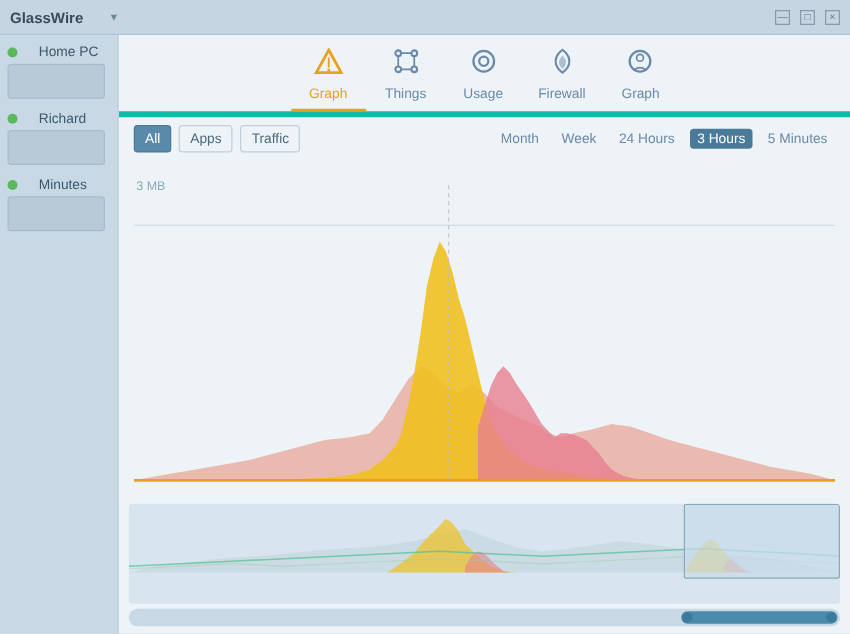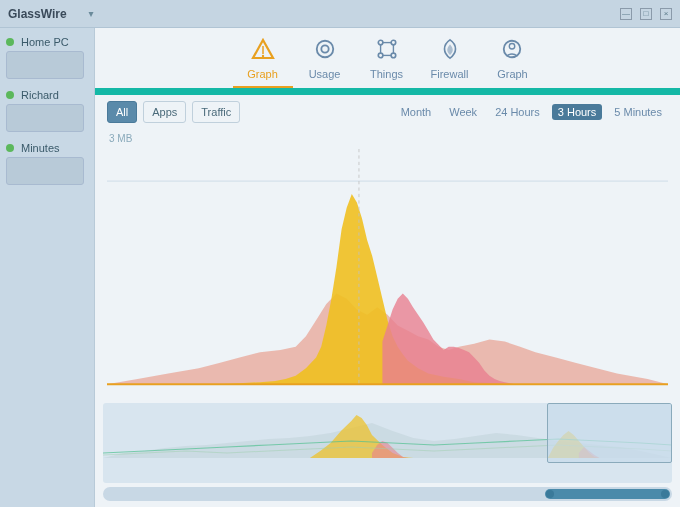--- a/index.html
+++ b/index.html
@@ -72,21 +72,21 @@
       border-right: 1px solid #b8cad8;
     }
     .sidebar-item {
       display: flex;
       flex-direction: column;
       gap: 3px;
     }
     .sidebar-item-label {
       display: flex;
       align-items: center;
-      gap: 7px;
+      gap: 17px;
       font-size: 11px;
       color: #3a5a6a;
       cursor: pointer;
     }
     .status-dot {
       width: 8px;
       height: 8px;
       border-radius: 50%;
       background: #5cb85c;
       flex-shrink: 0;
@@ -109,21 +109,21 @@
     }
 
     
     .top-nav {
       background: #eef3f7;
       display: flex;
       align-items: center;
       justify-content: center;
       padding: 6px 16px 0;
       gap: 2px;
-      border-bottom: 7px solid #14b8a6;
+      border-bottom: 5px solid #14b8a6;
     }
     .nav-item {
       display: flex;
       flex-direction: column;
       align-items: center;
       padding: 4px 12px 6px;
       cursor: pointer;
       gap: 3px;
       min-width: 60px;
       border-bottom: 2px solid transparent;
@@ -197,21 +197,21 @@
       flex: 1;
       position: relative;
       padding: 4px 12px 0;
       background: #eef3f7;
       overflow: hidden;
     }
     .y-label {
       font-size: 10px;
       color: #8aaabb;
       position: absolute;
-      top: 4px;
+      top: 16px;
       left: 14px;
     }
     .graph-svg {
       width: 100%;
       height: calc(100% - 20px);
       margin-top: 16px;
     }
 
     
     .mini-chart-container {
@@ -318,48 +318,48 @@
     <div class="top-nav">
       <div class="nav-item active">
         <span class="nav-icon">
           <svg width="24" height="22" viewBox="0 0 24 22">
             <polygon points="12,2 22,20 2,20" fill="none" stroke="#e8a020" stroke-width="2.2"></polygon>
             <line x1="12" y1="8" x2="12" y2="16" stroke="#e8a020" stroke-width="1.5"></line>
             <circle cx="12" cy="18" r="1.2" fill="#e8a020"></circle>
           </svg>
         </span>
         <span class="nav-label">Graph</span>
-      </div>
-      <div class="nav-item">
-        <span class="nav-icon">
-          <svg width="24" height="22" viewBox="0 0 24 24">
-            <circle cx="12" cy="12" r="9" fill="none" stroke="#6a8aaa" stroke-width="2"></circle>
-            <circle cx="12" cy="12" r="4" fill="none" stroke="#6a8aaa" stroke-width="2"></circle>
-          </svg>
-        </span>
-        <span class="nav-label">Usage</span>
       </div>
       <div class="nav-item">
         <span class="nav-icon">
           <svg width="24" height="22" viewBox="0 0 24 24">
             <circle cx="5" cy="5" r="2.5" fill="none" stroke="#6a8aaa" stroke-width="1.8"></circle>
             <circle cx="19" cy="5" r="2.5" fill="none" stroke="#6a8aaa" stroke-width="1.8"></circle>
             <circle cx="5" cy="19" r="2.5" fill="none" stroke="#6a8aaa" stroke-width="1.8"></circle>
             <circle cx="19" cy="19" r="2.5" fill="none" stroke="#6a8aaa" stroke-width="1.8"></circle>
             <line x1="7.5" y1="5" x2="16.5" y2="5" stroke="#6a8aaa" stroke-width="1.5"></line>
             <line x1="5" y1="7.5" x2="5" y2="16.5" stroke="#6a8aaa" stroke-width="1.5"></line>
             <line x1="19" y1="7.5" x2="19" y2="16.5" stroke="#6a8aaa" stroke-width="1.5"></line>
             <line x1="7.5" y1="19" x2="16.5" y2="19" stroke="#6a8aaa" stroke-width="1.5"></line>
           </svg>
         </span>
         <span class="nav-label">Things</span>
       </div>
       <div class="nav-item">
         <span class="nav-icon">
           <svg width="24" height="22" viewBox="0 0 24 24">
+            <circle cx="12" cy="12" r="9" fill="none" stroke="#6a8aaa" stroke-width="2"></circle>
+            <circle cx="12" cy="12" r="4" fill="none" stroke="#6a8aaa" stroke-width="2"></circle>
+          </svg>
+        </span>
+        <span class="nav-label">Usage</span>
+      </div>
+      <div class="nav-item">
+        <span class="nav-icon">
+          <svg width="24" height="22" viewBox="0 0 24 24">
             <path d="M12 2 C12 2 6 6 6 12 C6 16 8 19 12 22 C16 19 18 16 18 12 C18 6 12 2 12 2Z" fill="none" stroke="#6a8aaa" stroke-width="1.8"></path>
             <path d="M12 7 C12 7 9 10 9 13 C9 15.5 10.5 17 12 18.5 C13.5 17 15 15.5 15 13 C15 10 12 7 12 7Z" fill="#6a8aaa" opacity="0.5"></path>
           </svg>
         </span>
         <span class="nav-label">Firewall</span>
       </div>
       <div class="nav-item">
         <span class="nav-icon">
           <svg width="24" height="22" viewBox="0 0 24 24">
             <circle cx="12" cy="12" r="9" fill="none" stroke="#6a8aaa" stroke-width="2"></circle>

